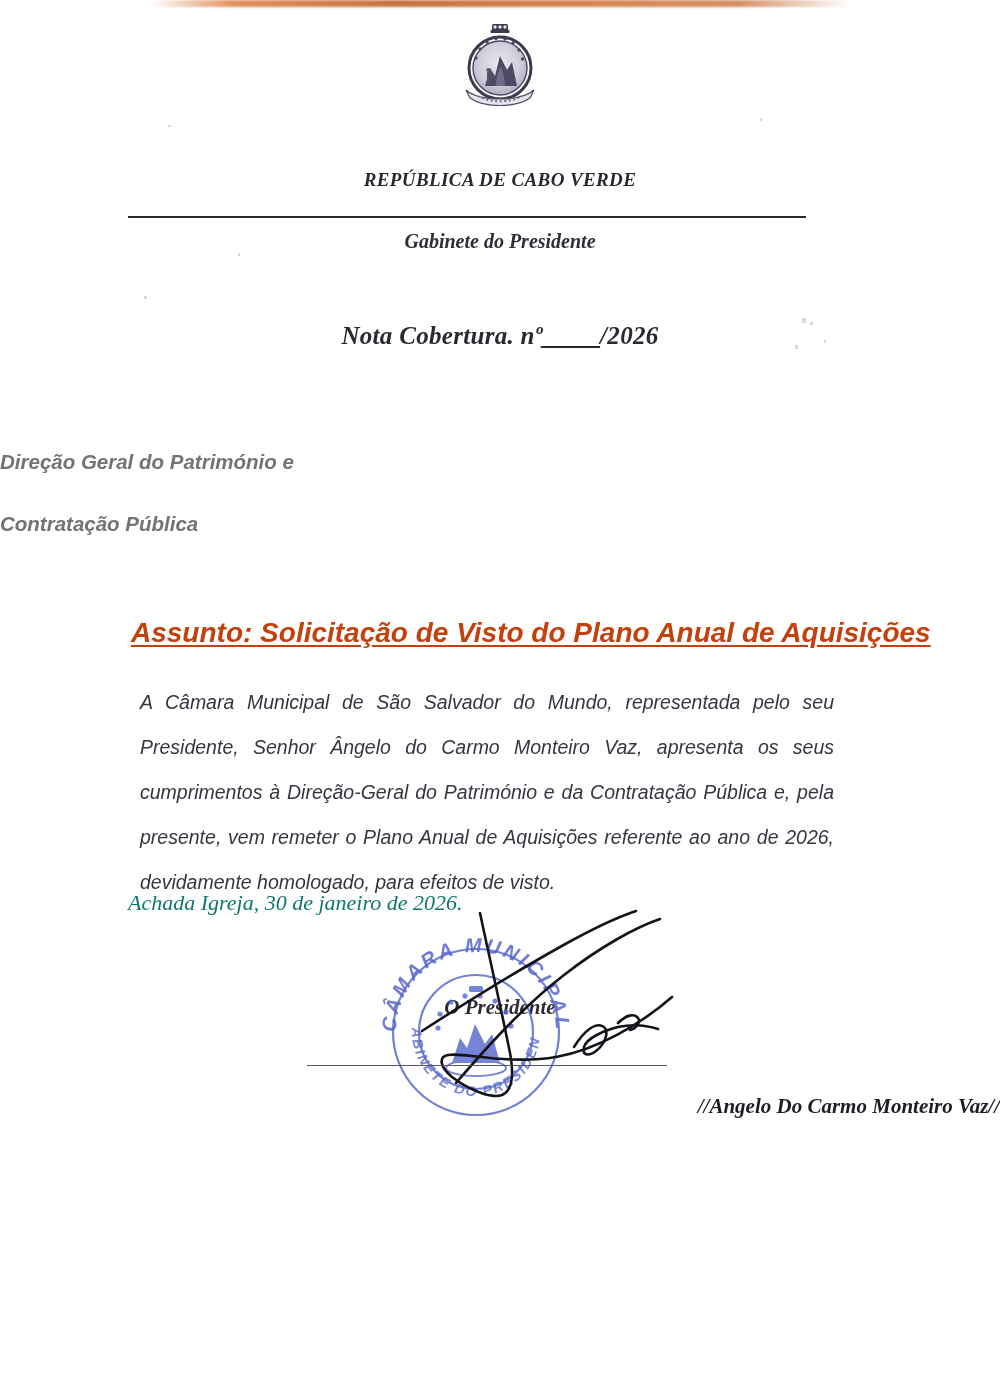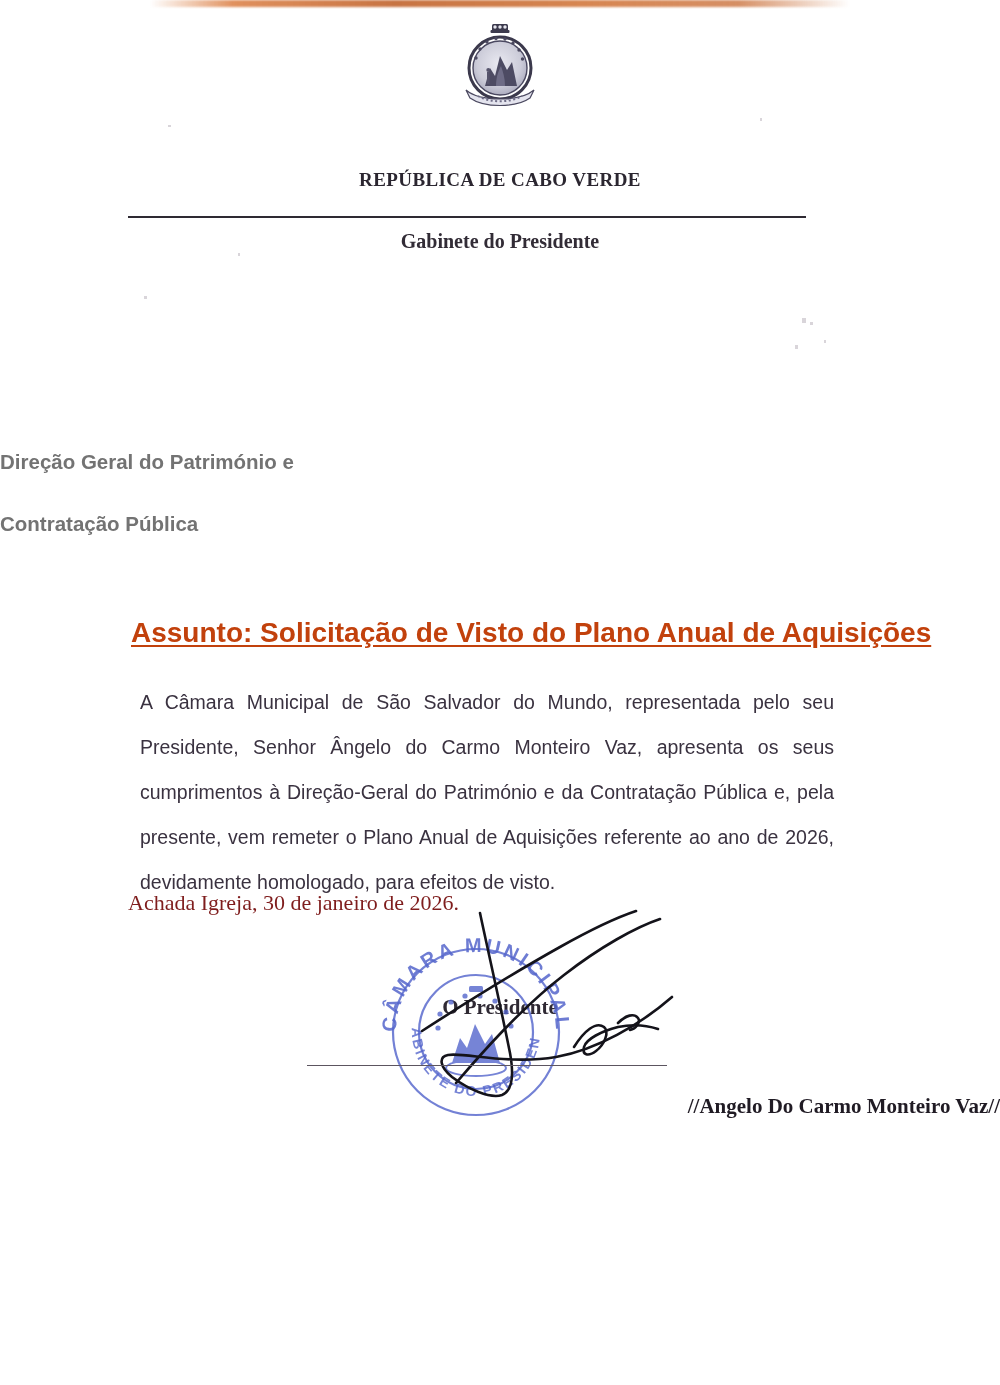--- a/index.html
+++ b/index.html
@@ -7,20 +7,21 @@
     padding: 0;
     background: #ffffff;
   }
   .page {
     position: relative;
     width: 1000px;
     height: 1157px;
     background: #ffffff;
     overflow: hidden;
     font-family: "Liberation Sans", sans-serif;
+    font-style: italic;
   }
 
   
   .scan-top-band {
     position: absolute;
     top: 0;
     left: 150px;
     width: 700px;
     height: 7px;
     background: linear-gradient(90deg,
@@ -142,21 +143,21 @@
     text-justify: inter-word;
   }
   .body-text p { margin: 12px; }
 
   .date-line {
     position: absolute;
     top: 890px;
     left: 128px;
     font-family: "Liberation Serif", serif;
     font-size: 22px;
-    color: #7f1d1d;
+    color: #0f766e;
   }
 
   
   .sig-title {
     position: absolute;
     top: 995px;
     left: 0;
     width: 1000px;
     text-align: center;
     font-family: "Liberation Serif", serif;
@@ -273,20 +274,23 @@
   </div>
 
   <div class="org-lines">
     <div class="org-line1">REPÚBLICA DE CABO VERDE</div>
   </div>
 
   <div class="header-rule"></div>
 
   <div class="gabinete">Gabinete do Presidente</div>
 
+  <div class="nota">
+    <span>Nota Cobertura. nº</span><span class="blank">_____</span><span>/2026</span>
+  </div>
 
   <div class="recipient">
     <div class="r1">Direção Geral do Património e</div>
     <div class="r2">Contratação Pública</div>
   </div>
 
   <div class="assunto">Assunto: Solicitação de Visto do Plano Anual de Aquisições</div>
 
   <div class="body-text">
     <p>A Câmara Municipal de São Salvador do Mundo, representada pelo seu Presidente, Senhor Ângelo do Carmo Monteiro Vaz, apresenta os seus cumprimentos à Direção-Geral do Património e da Contratação Pública e, pela presente, vem remeter o Plano Anual de Aquisições referente ao ano de 2026, devidamente homologado, para efeitos de visto.</p>

